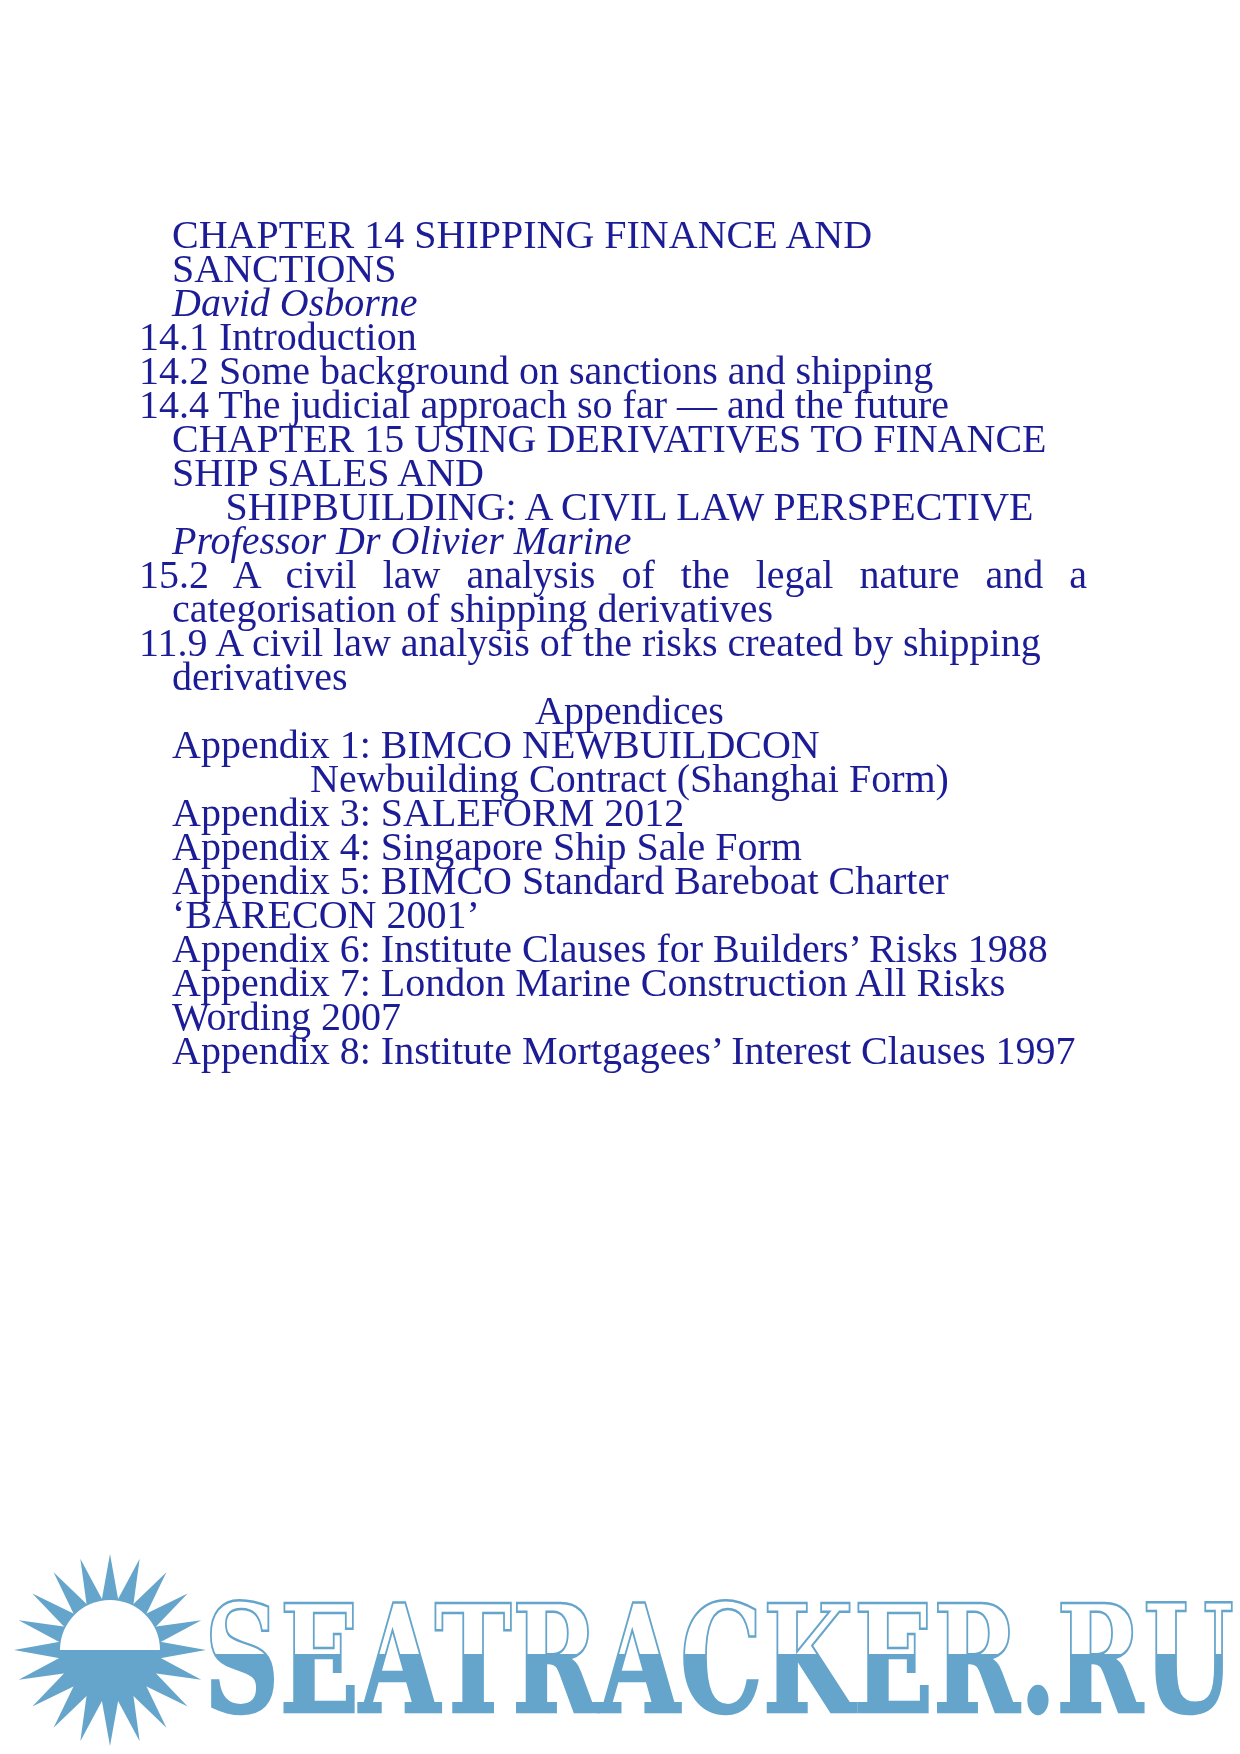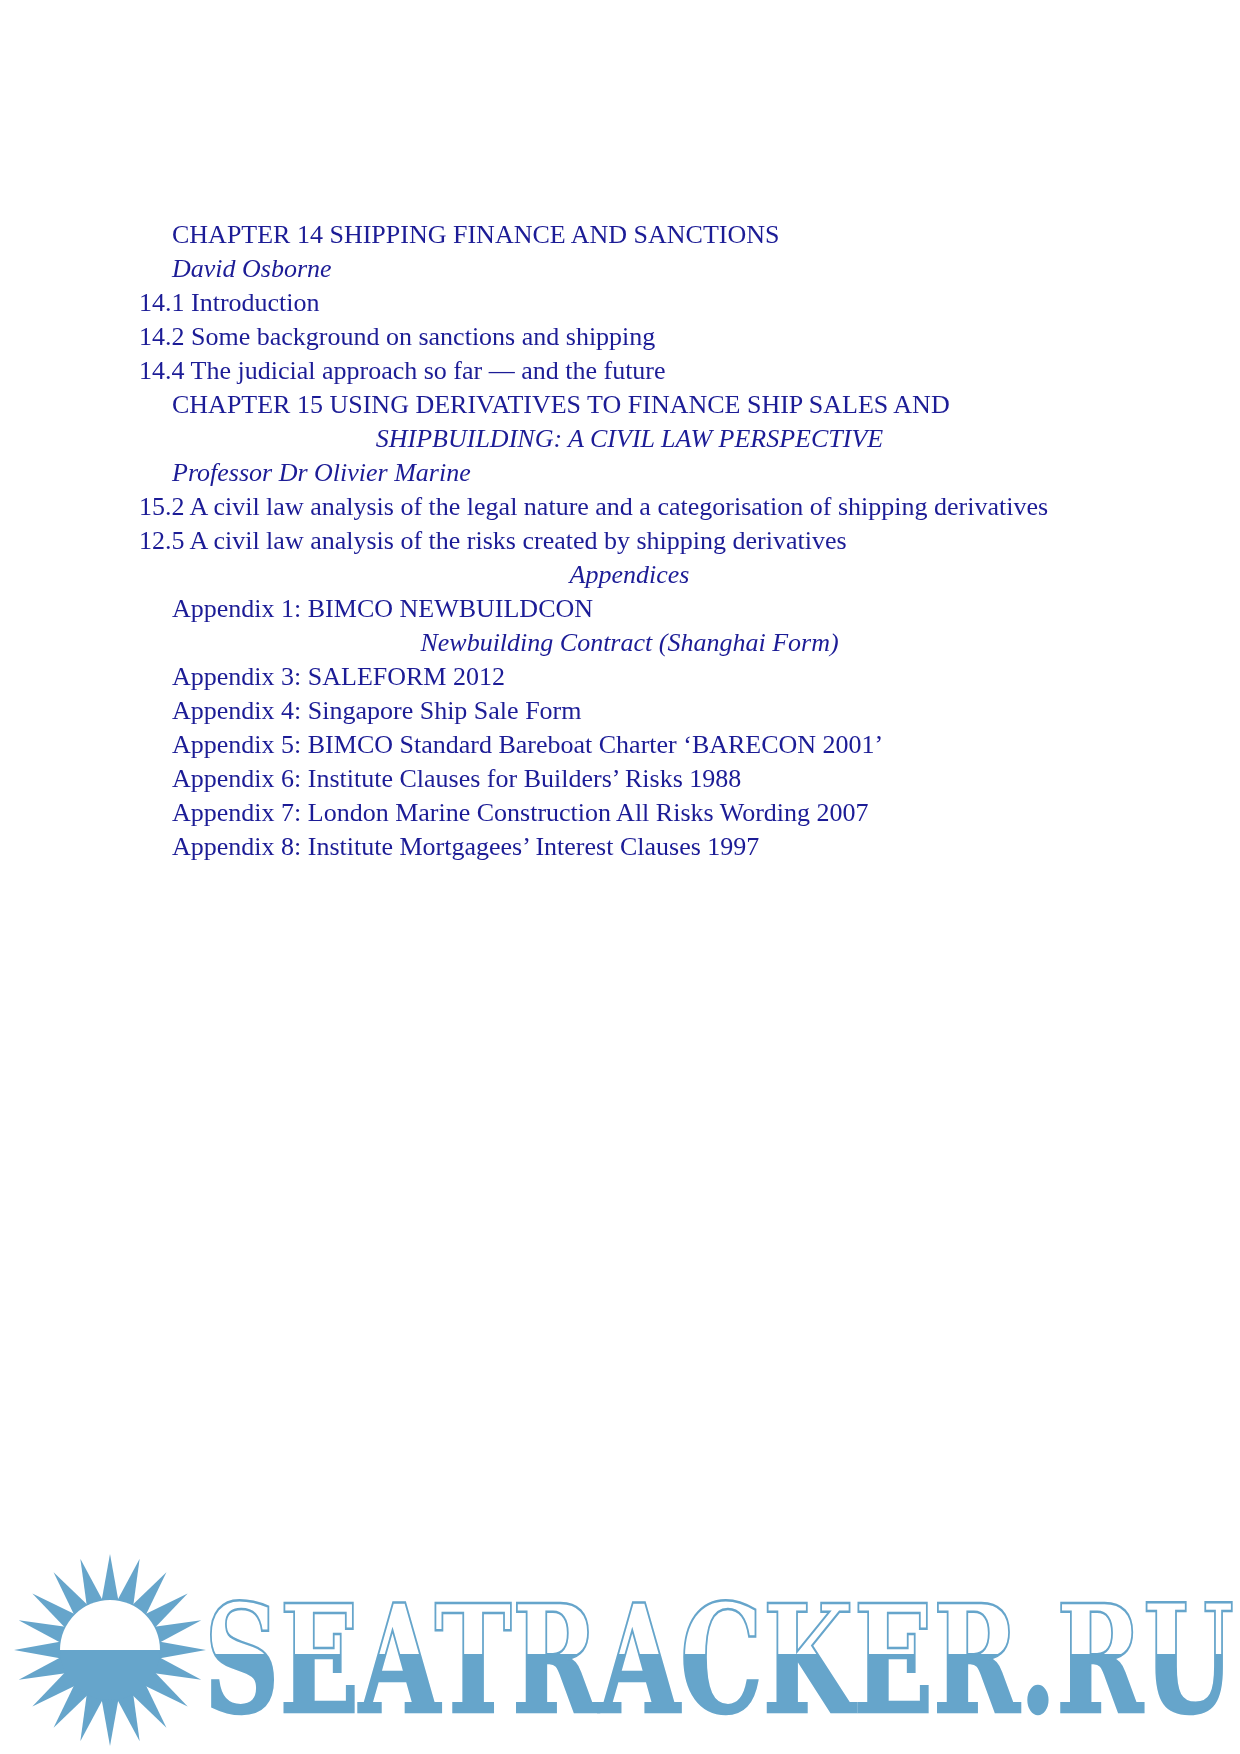--- a/index.html
+++ b/index.html
@@ -14,22 +14,22 @@
     margin:0 auto;
     background:var(--paper,#ffffff);
     font-family:"Liberation Serif", serif;
     color:var(--ink,#1c1c96);
     overflow:hidden;
   }
   .toc{
     position:absolute;left:172px;top:218px;width:915px;
     font-size:30px;line-height:34px;
   }
-  .toc p, .toc h2, .toc h3{margin:0;padding:0;font-size:26px;font-weight:normal;line-height:34px;}
-  .centered{text-align:center;font-style:italic;}
+  .toc p, .toc h2, .toc h3{margin:0;padding:0;font-size:40px;font-weight:normal;line-height:34px;}
+  .centered{text-align:center;}
   .author{font-style:italic;}
   .hang{padding-left:68px;text-indent:-33px;}
   .justify{text-align:justify;}
   .mt-19{margin-top:19px;}
   .mt-24{margin-top:24px;}
   .mt-16{margin-top:16px;}
   .mt-38{margin-top:38px;}
   .index-label{font-style:italic;}
   .watermark{
     position:absolute;left:0;top:1548px;width:1240px;height:206px;
@@ -49,21 +49,21 @@
     <p class="hang">14.1 Introduction</p>
     <p class="hang">14.2 Some background on sanctions and shipping</p>
     <p class="hang">14.4 The judicial approach so far — and the future</p>
 
     <h2 class="mt-24">
       <span style="display:block">CHAPTER 15 USING DERIVATIVES TO FINANCE SHIP SALES AND</span>
       <span style="display:block" class="centered">SHIPBUILDING: A CIVIL LAW PERSPECTIVE</span>
     </h2>
     <p class="author mt-16">Professor Dr Olivier Marine</p>
     <p class="hang justify">15.2 A civil law analysis of the legal nature and a categorisation of shipping derivatives</p>
-    <p class="hang">12.5 A civil law analysis of the risks created by shipping derivatives</p>
+    <p class="hang">11.9 A civil law analysis of the risks created by shipping derivatives</p>
 
     <h3 class="centered mt-19">Appendices</h3>
     <p>Appendix 1: BIMCO NEWBUILDCON</p>
     <p>
       <span style="display:block" class="centered">Newbuilding Contract (Shanghai Form)</span>
     </p>
     <p>Appendix 3: SALEFORM 2012</p>
     <p>Appendix 4: Singapore Ship Sale Form</p>
     <p>Appendix 5: BIMCO Standard Bareboat Charter ‘BARECON 2001’</p>
     <p>Appendix 6: Institute Clauses for Builders’ Risks 1988</p>

